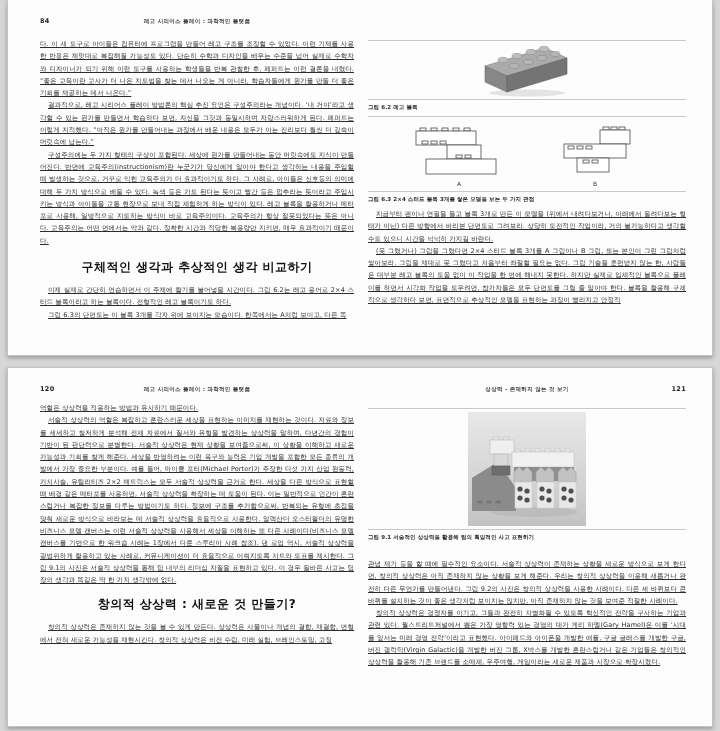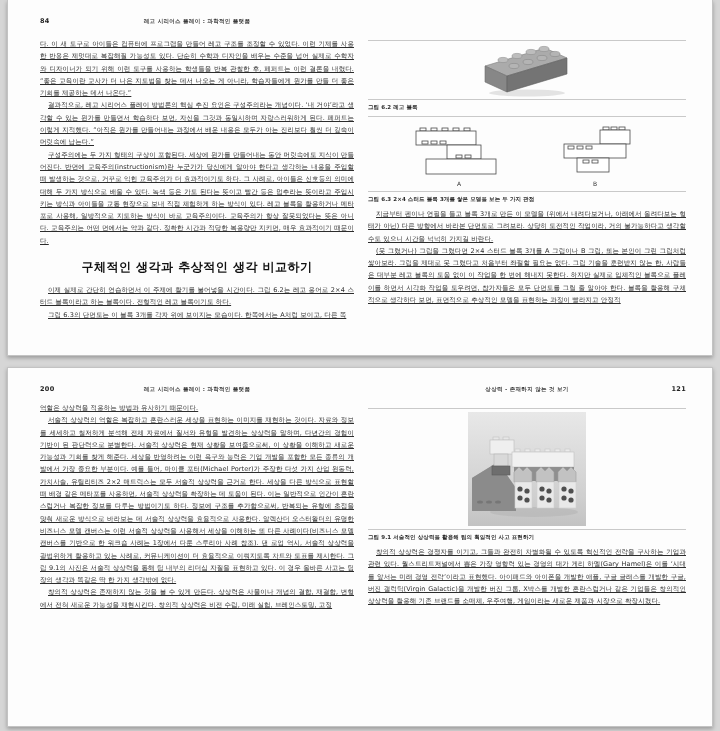--- a/index.html
+++ b/index.html
@@ -150,26 +150,27 @@
       <p class="p ind">지금부터 펜이나 연필을 들고 블록 3개로 만든 이 모델을 (위에서 내려다보거나, 아래에서 올려다보는 형태가 아닌) 다른 방향에서 바라본 단면도로 그려보라. 상당히 도전적인 작업이라, 거의 불가능하다고 생각할 수도 있으니 시간을 넉넉히 가지길 바란다.</p>
       <p class="p ind">(못 그렸거나) 그림을 그렸다면 2×4 스터드 블록 3개를 A 그림이나 B 그림, 또는 본인이 그린 그림처럼 쌓아보라. 그림을 제대로 못 그렸다고 처음부터 좌절할 필요는 없다. 그림 기술을 훈련받지 않는 한, 사람들은 대부분 레고 블록의 도움 없이 이 작업을 한 번에 해내지 못한다. 하지만 실제로 입체적인 블록으로 플레이를 하면서 시각화 작업을 도우려면, 참가자들은 모두 단면도를 그릴 줄 알아야 한다. 블록을 활용해 구체적으로 생각하다 보면, 표면적으로 추상적인 모델을 표현하는 과정이 빨라지고 안정적</p>
     </div>
   </div>
 </div>
 
 <div class="spread" id="spread-2">
 
   <div class="page left">
     <div class="pagehead">
-      <span class="pagenum l">200</span>
+      <span class="pagenum l">120</span>
       <span>레고 시리어스 플레이 : 과학적인 플랫폼</span>
     </div>
     <div class="content" id="c-s2-left">
       <p class="p">역할은 상상력을 적용하는 방법과 유사하기 때문이다.</p>
       <p class="p ind">서술적 상상력의 역할은 복잡하고 혼란스러운 세상을 표현하는 이미지를 재현하는 것이다. 자료와 정보를 세세하고 철저하게 분석해 전체 자료에서 질서와 유형을 발견하는 상상력을 말하며, 다년간의 경험이 기반이 된 판단력으로 분별한다. 서술적 상상력은 현재 상황을 보여줌으로써, 이 상황을 이해하고 새로운 가능성과 기회를 찾게 해준다. 세상을 반영하려는 이런 욕구와 능력은 기업 개발을 포함한 모든 종류의 개발에서 가장 중요한 부분이다. 예를 들어, 마이클 포터(Michael Porter)가 주장한 다섯 가지 산업 원동력, 가치사슬, 유틸리티즈 2×2 매트릭스는 모두 서술적 상상력을 근거로 한다. 세상을 다른 방식으로 표현할 때 배경 같은 메타포를 사용하면, 서술적 상상력을 확장하는 데 도움이 된다. 이는 일반적으로 인간이 혼란스럽거나 복잡한 정보를 다루는 방법이기도 하다. 정보에 구조를 추가함으로써, 반복되는 유형에 초점을 맞춰 새로운 방식으로 바라보는 데 서술적 상상력을 효율적으로 사용한다. 알렉산더 오스터왈더의 유명한 비즈니스 모델 캔버스는 이런 서술적 상상력을 사용해서 세상을 이해하는 또 다른 사례이다(비즈니스 모델 캔버스를 기반으로 한 워크숍 사례는 1장에서 다룬 스루리아 사례 참조). 댄 로엄 역시, 서술적 상상력을 광범위하게 활용하고 있는 사례로, 커뮤니케이션이 더 효율적으로 이뤄지도록 차트와 도표를 제시한다. 그림 9.1의 사진은 서술적 상상력을 통해 팀 내부의 리더십 자질을 표현하고 있다. 이 경우 올바른 사고는 팀장의 생각과 똑같은 딱 한 가지 생각밖에 없다.</p>
+      <div class="h h2b">창의적 상상력 : 새로운 것 만들기?</div>
       <p class="p ind">창의적 상상력은 존재하지 않는 것을 볼 수 있게 만든다. 상상력은 사물이나 개념의 결합, 재결합, 변형에서 전혀 새로운 가능성을 재현시킨다. 창의적 상상력은 비전 수립, 미래 실험, 브레인스토밍, 고정</p>
     </div>
   </div>
 
   <div class="page right">
     <div class="pagehead">
       <span>상상력 - 존재하지 않는 것 보기</span>
       <span class="pagenum r">121</span>
     </div>
     <div class="content" id="c-s2-right">
@@ -232,16 +233,17 @@
               <circle cx="96" cy="77" r="2.6" fill="#4f4f4f"></circle>
                 <circle cx="103" cy="79" r="2.6" fill="#4f4f4f"></circle>
               <circle cx="96" cy="86" r="2.6" fill="#4f4f4f"></circle>
                 <circle cx="103" cy="88" r="2.6" fill="#4f4f4f"></circle>
             </g>
           </svg>
         </div>
         <div class="figcap">그림 9.1 서술적인 상상력을 활용해 팀의 획일적인 사고 표현하기</div>
       </div>
 
+      <p class="p aftertext91">관념 제기 등을 할 때에 필수적인 요소이다. 서술적 상상력이 존재하는 상황을 새로운 방식으로 보게 한다면, 창의적 상상력은 아직 존재하지 않는 상황을 보게 해준다. 우리는 창의적 상상력을 이용해 새롭거나 완전히 다른 무언가를 만들어낸다. 그림 9.2의 사진은 창의적 상상력을 사용한 사례이다. 다른 세 바퀴보다 큰 바퀴를 설치하는 것이 좋은 생각처럼 보이지는 않지만, 아직 존재하지 않는 것을 보여준 적절한 사례이다.</p>
       <p class="p ind">창의적 상상력은 경쟁자를 이기고, 그들과 완전히 차별화될 수 있도록 혁신적인 전략을 구사하는 기업과 관련 있다. 월스트리트저널에서 뽑은 가장 영향력 있는 경영의 대가 게리 하멜(Gary Hamel)은 이를 ‘시대를 앞서는 미래 경영 전략’이라고 표현했다. 아이패드와 아이폰을 개발한 애플, 구글 글래스를 개발한 구글, 버진 갤럭틱(Virgin Galactic)을 개발한 버진 그룹, X박스를 개발한 혼란스럽거나 같은 기업들은 창의적인 상상력을 활용해 기존 브랜드를 소매체, 우주여행, 게임이라는 새로운 제품과 시장으로 확장시켰다.</p>
     </div>
   </div>
 </div>
 
 </body></html>

